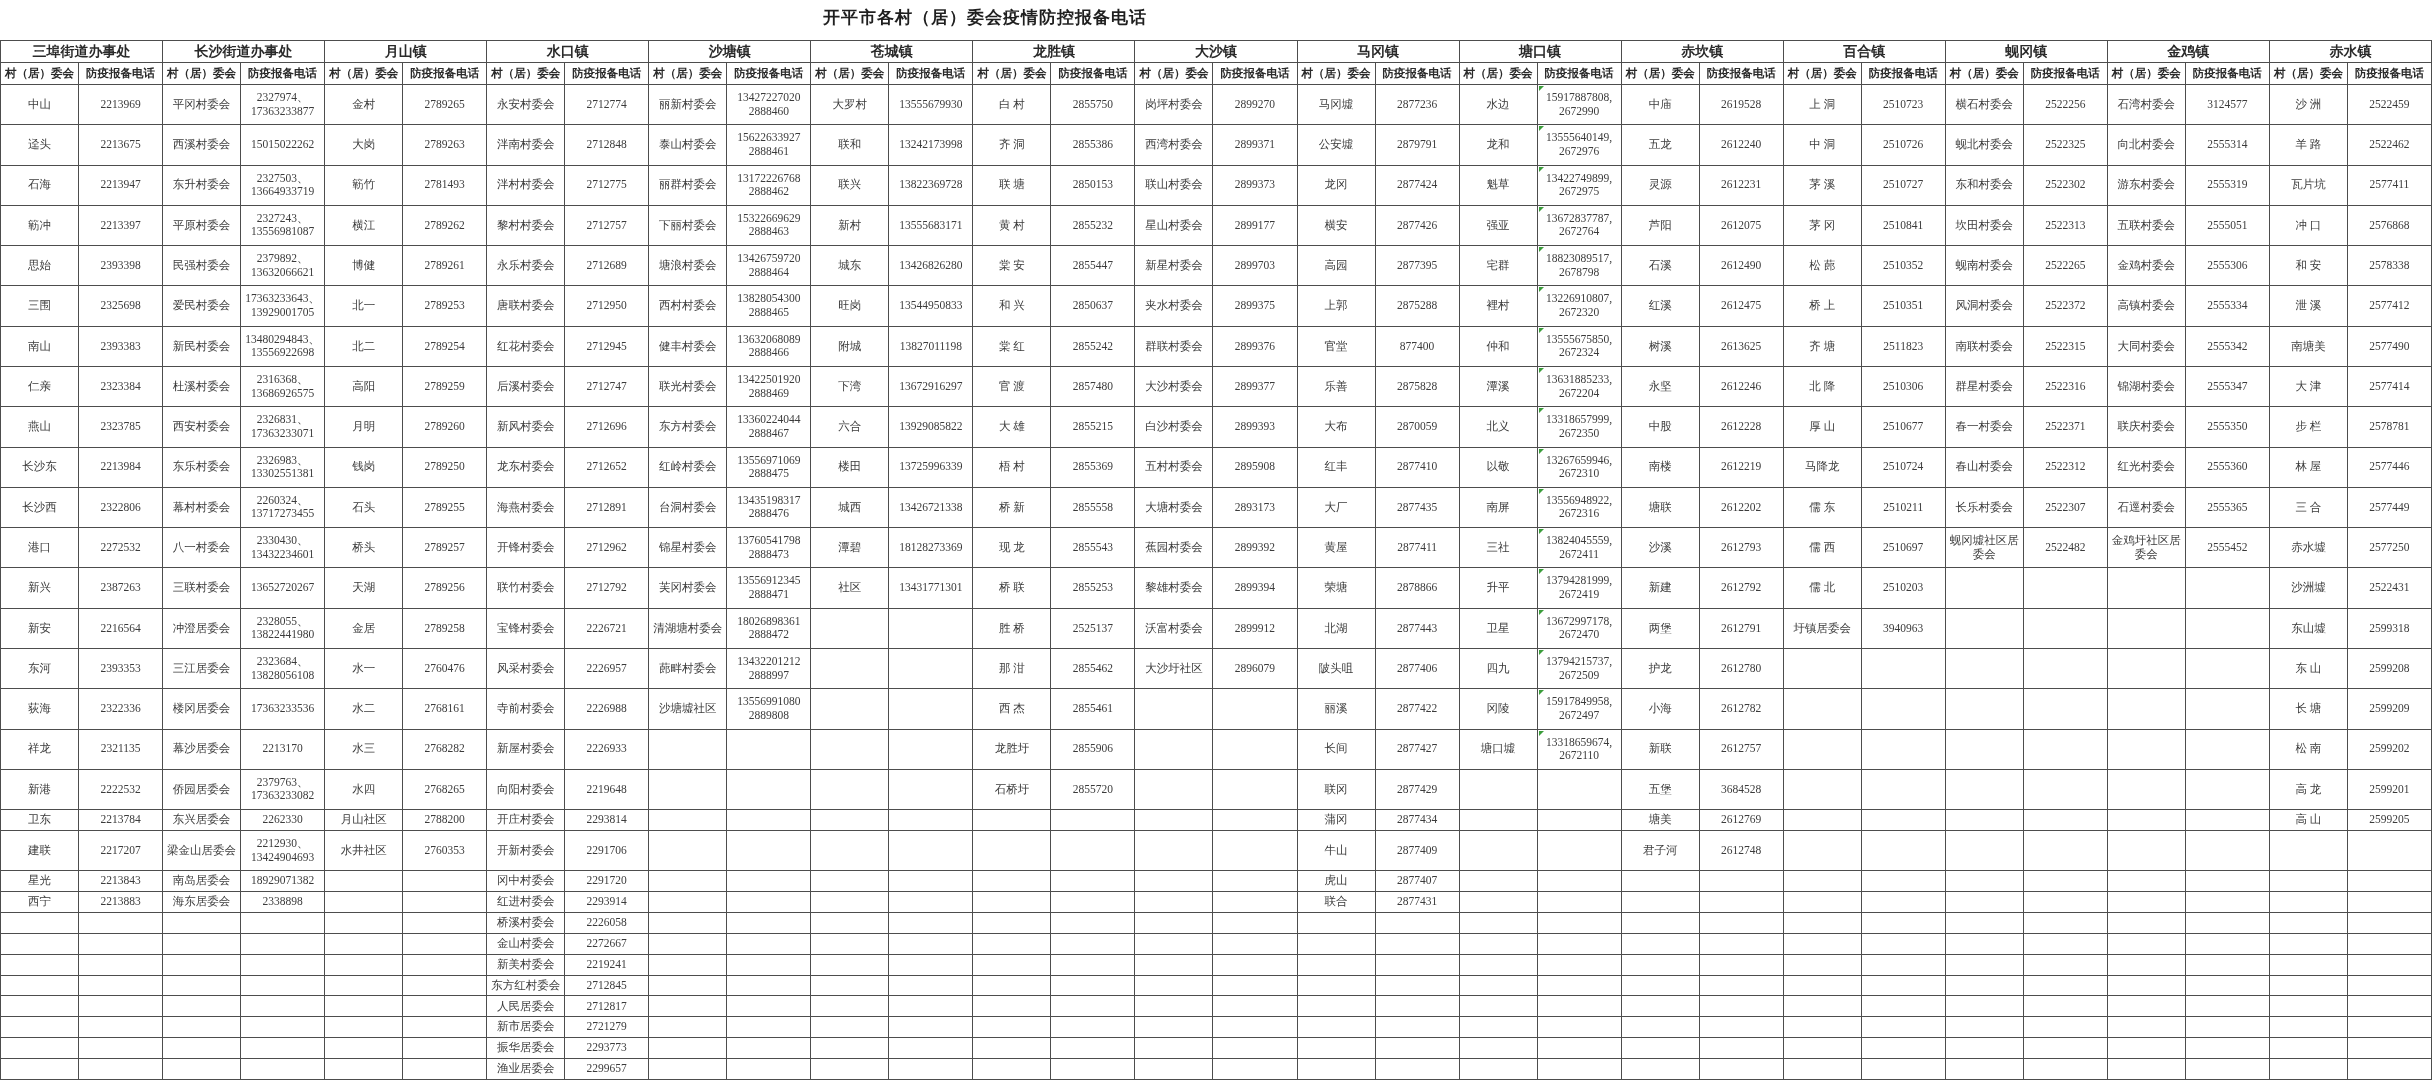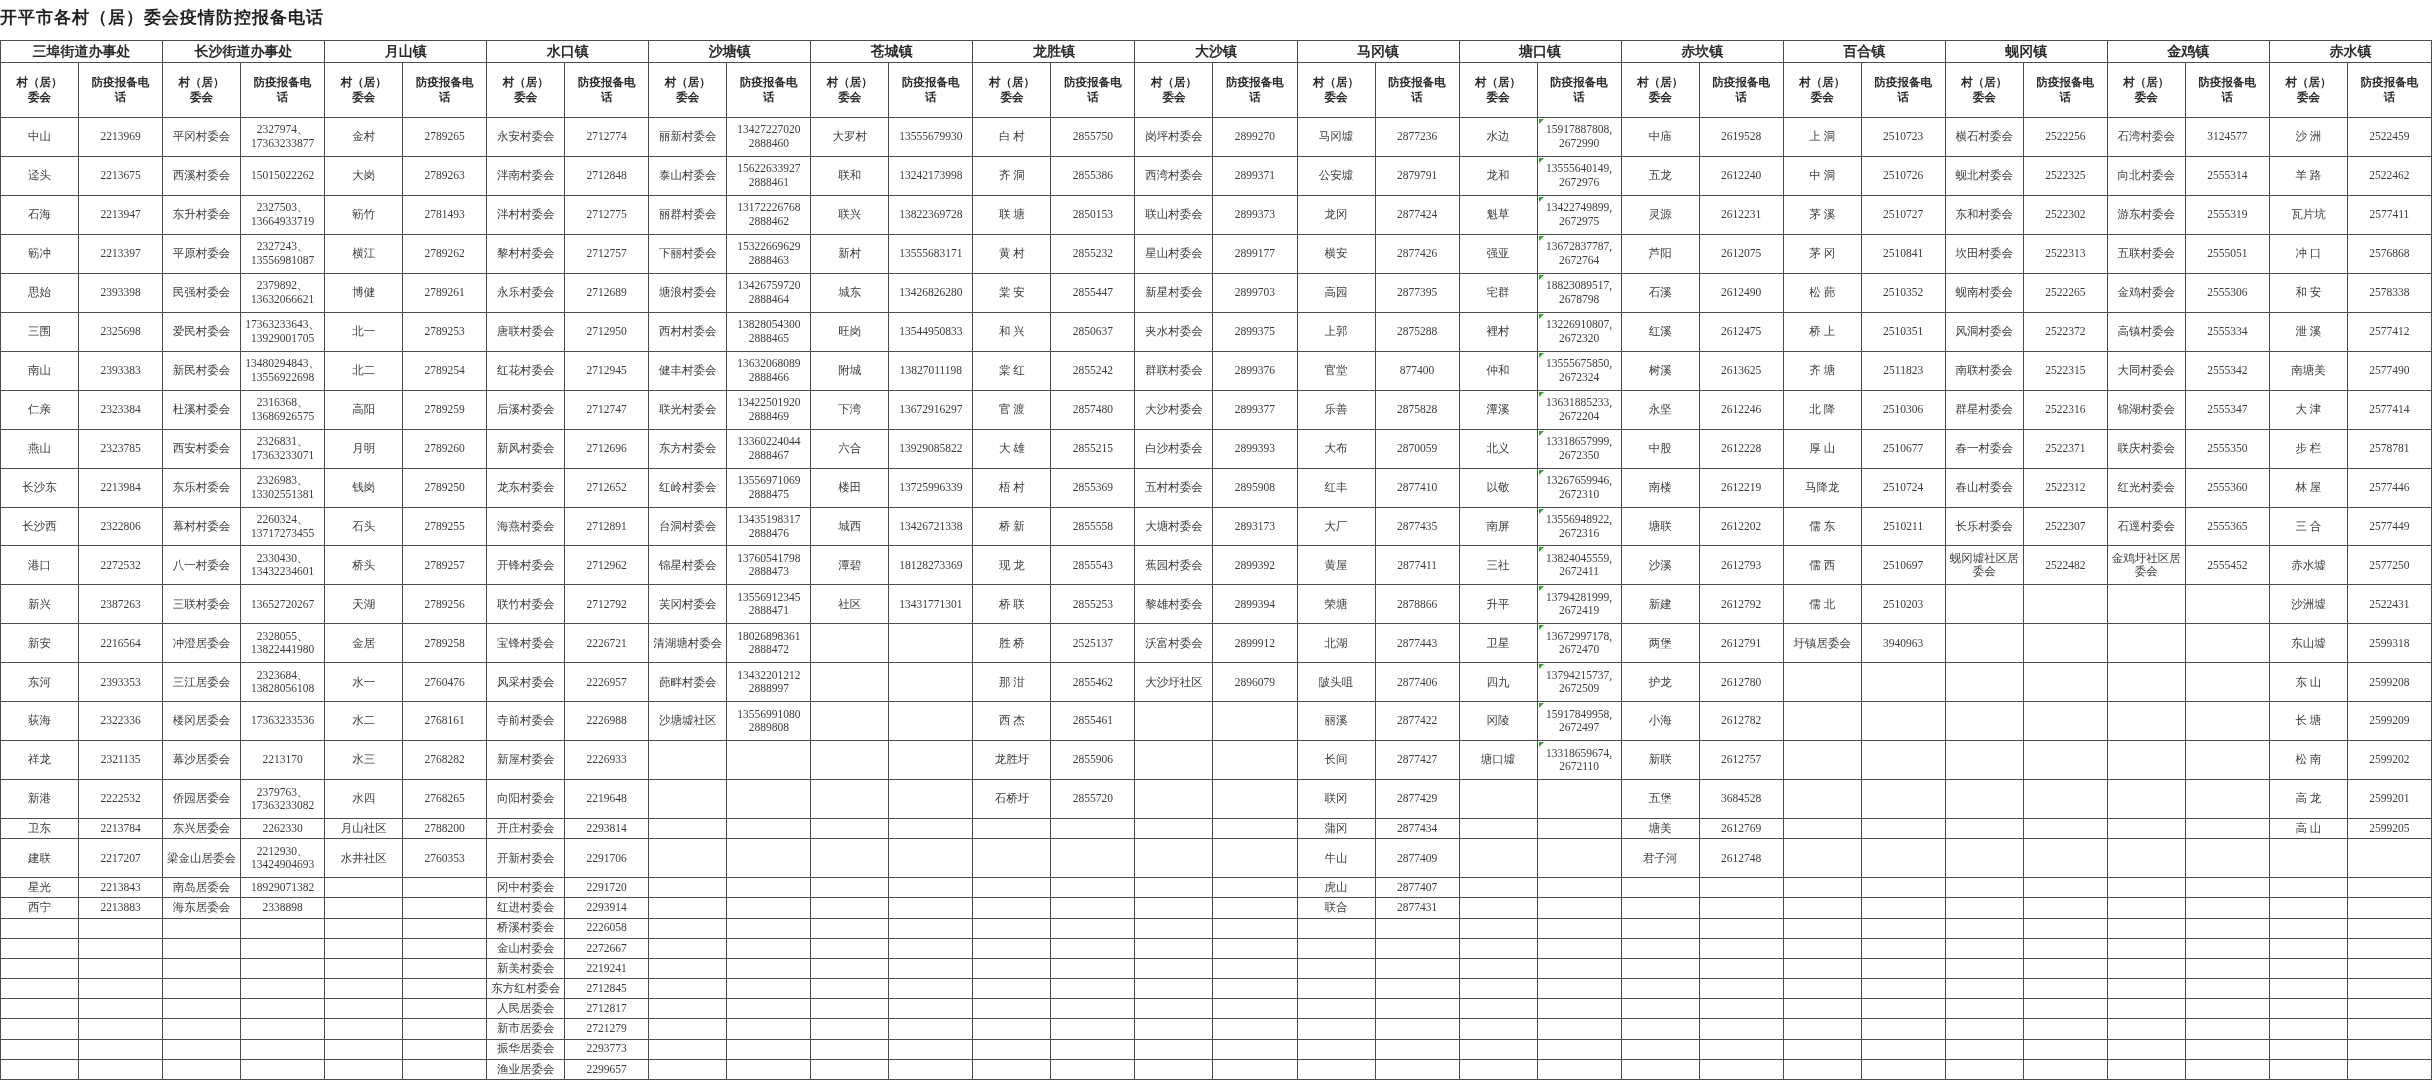--- a/index.html
+++ b/index.html
@@ -1,27 +1,27 @@
 <!DOCTYPE html>
 <html><head>
 <meta charset="utf-8">
 <style>
   html,body{margin:0;padding:0;background:#ffffff;}
   body{width:2432px;height:1080px;position:relative;overflow:hidden;
        font-family:"Liberation Serif","DejaVu Serif",serif;color:#3b3b3b;}
-  .title{position:absolute;top:6px;left:0;width:1970px;text-align:left;
+  .title{position:absolute;top:6px;left:0;width:1970px;text-align:center;
          font-size:17px;font-weight:bold;color:#1f1f1f;letter-spacing:1px;}
   table{position:absolute;top:40px;left:0;width:2432px;height:1040px;
         border-collapse:collapse;table-layout:fixed;background:#fff;}
   col.c-name{width:78px;}
   col.c-phone{width:84px;}
   th,td{border:1px solid #4d4d4d;text-align:center;vertical-align:middle;
         padding:0 1px;overflow:hidden;}
   thead tr.towns th{height:21px;font-size:14px;font-weight:bold;color:#2a2a2a;margin-left:48px;}
-  thead tr.cols th{height:21px;font-size:11.5px;font-weight:bold;color:#2a2a2a;padding:12px;}
+  thead tr.cols th{height:21px;font-size:11.5px;font-weight:bold;color:#2a2a2a;padding:0;}
   tbody td{font-size:11.5px;line-height:1.18;white-space:pre-line;position:relative;}
   td.mark::before{content:'';position:absolute;top:1px;left:1px;width:0;height:0;
         border-top:5px solid #3a9d3a;border-right:5px solid transparent;}
 </style>
 </head>
 <body>
 
 <div class="title">开平市各村（居）委会疫情防控报备电话</div>
 
 <table>

